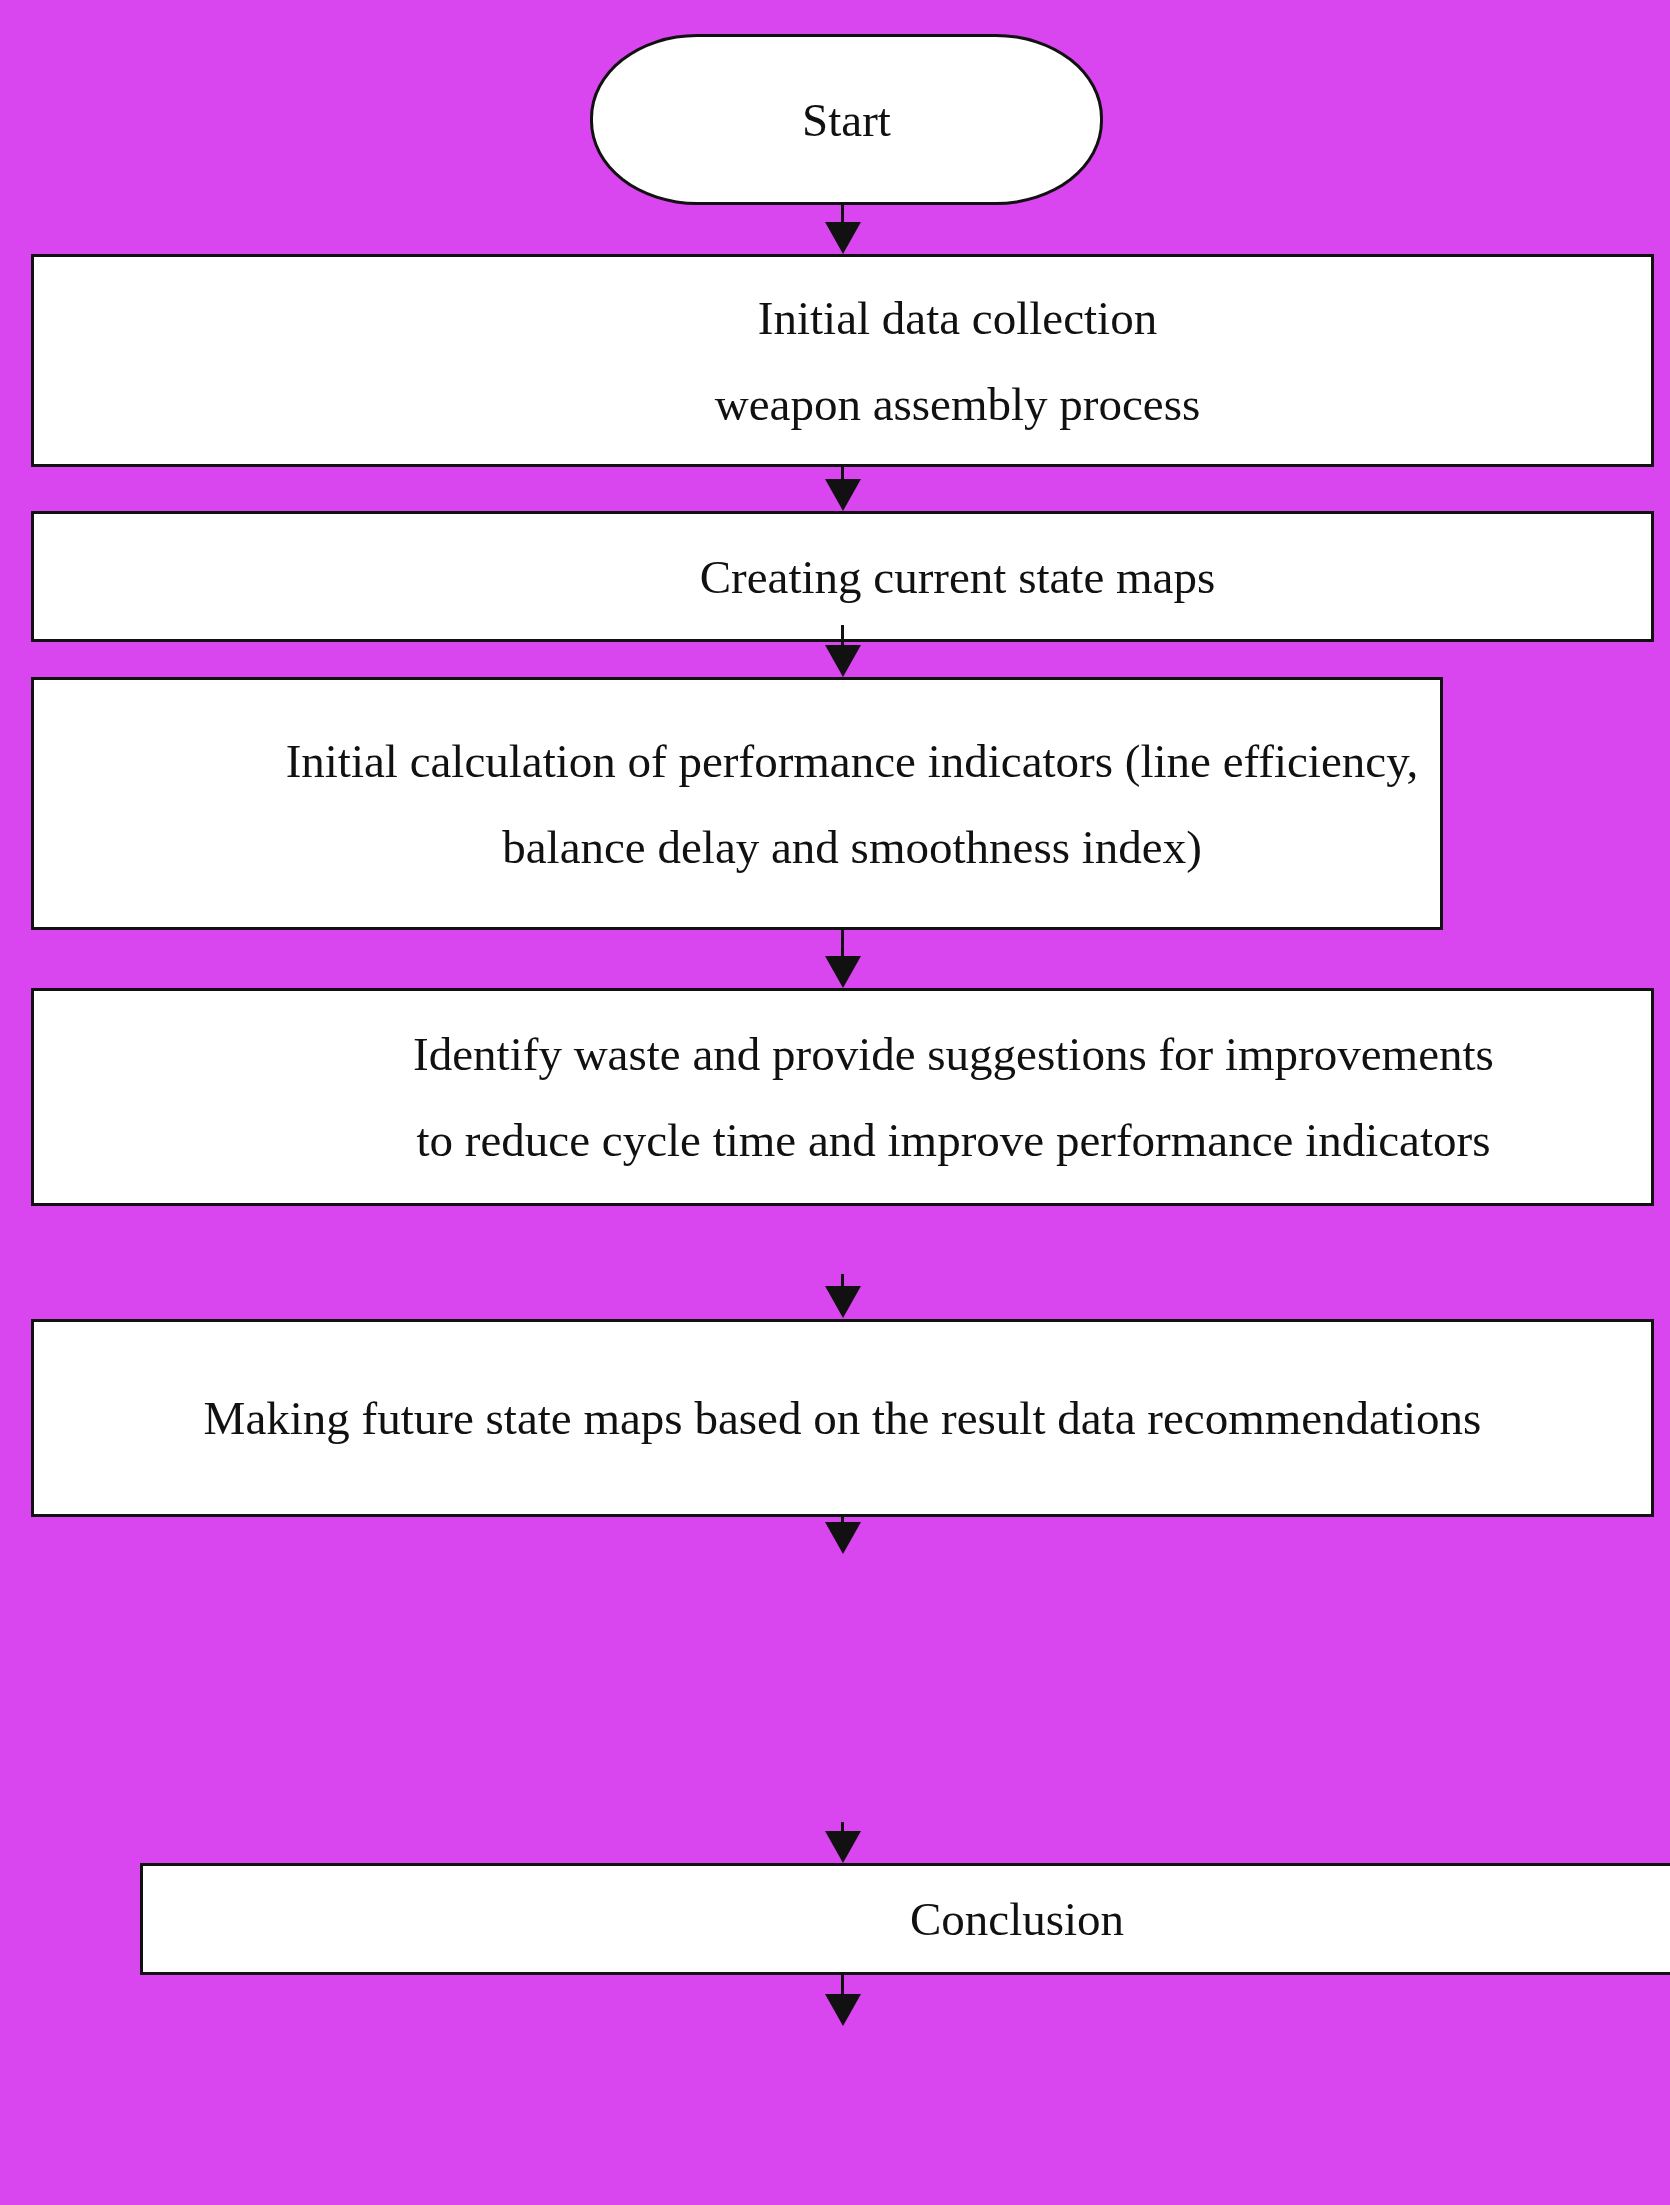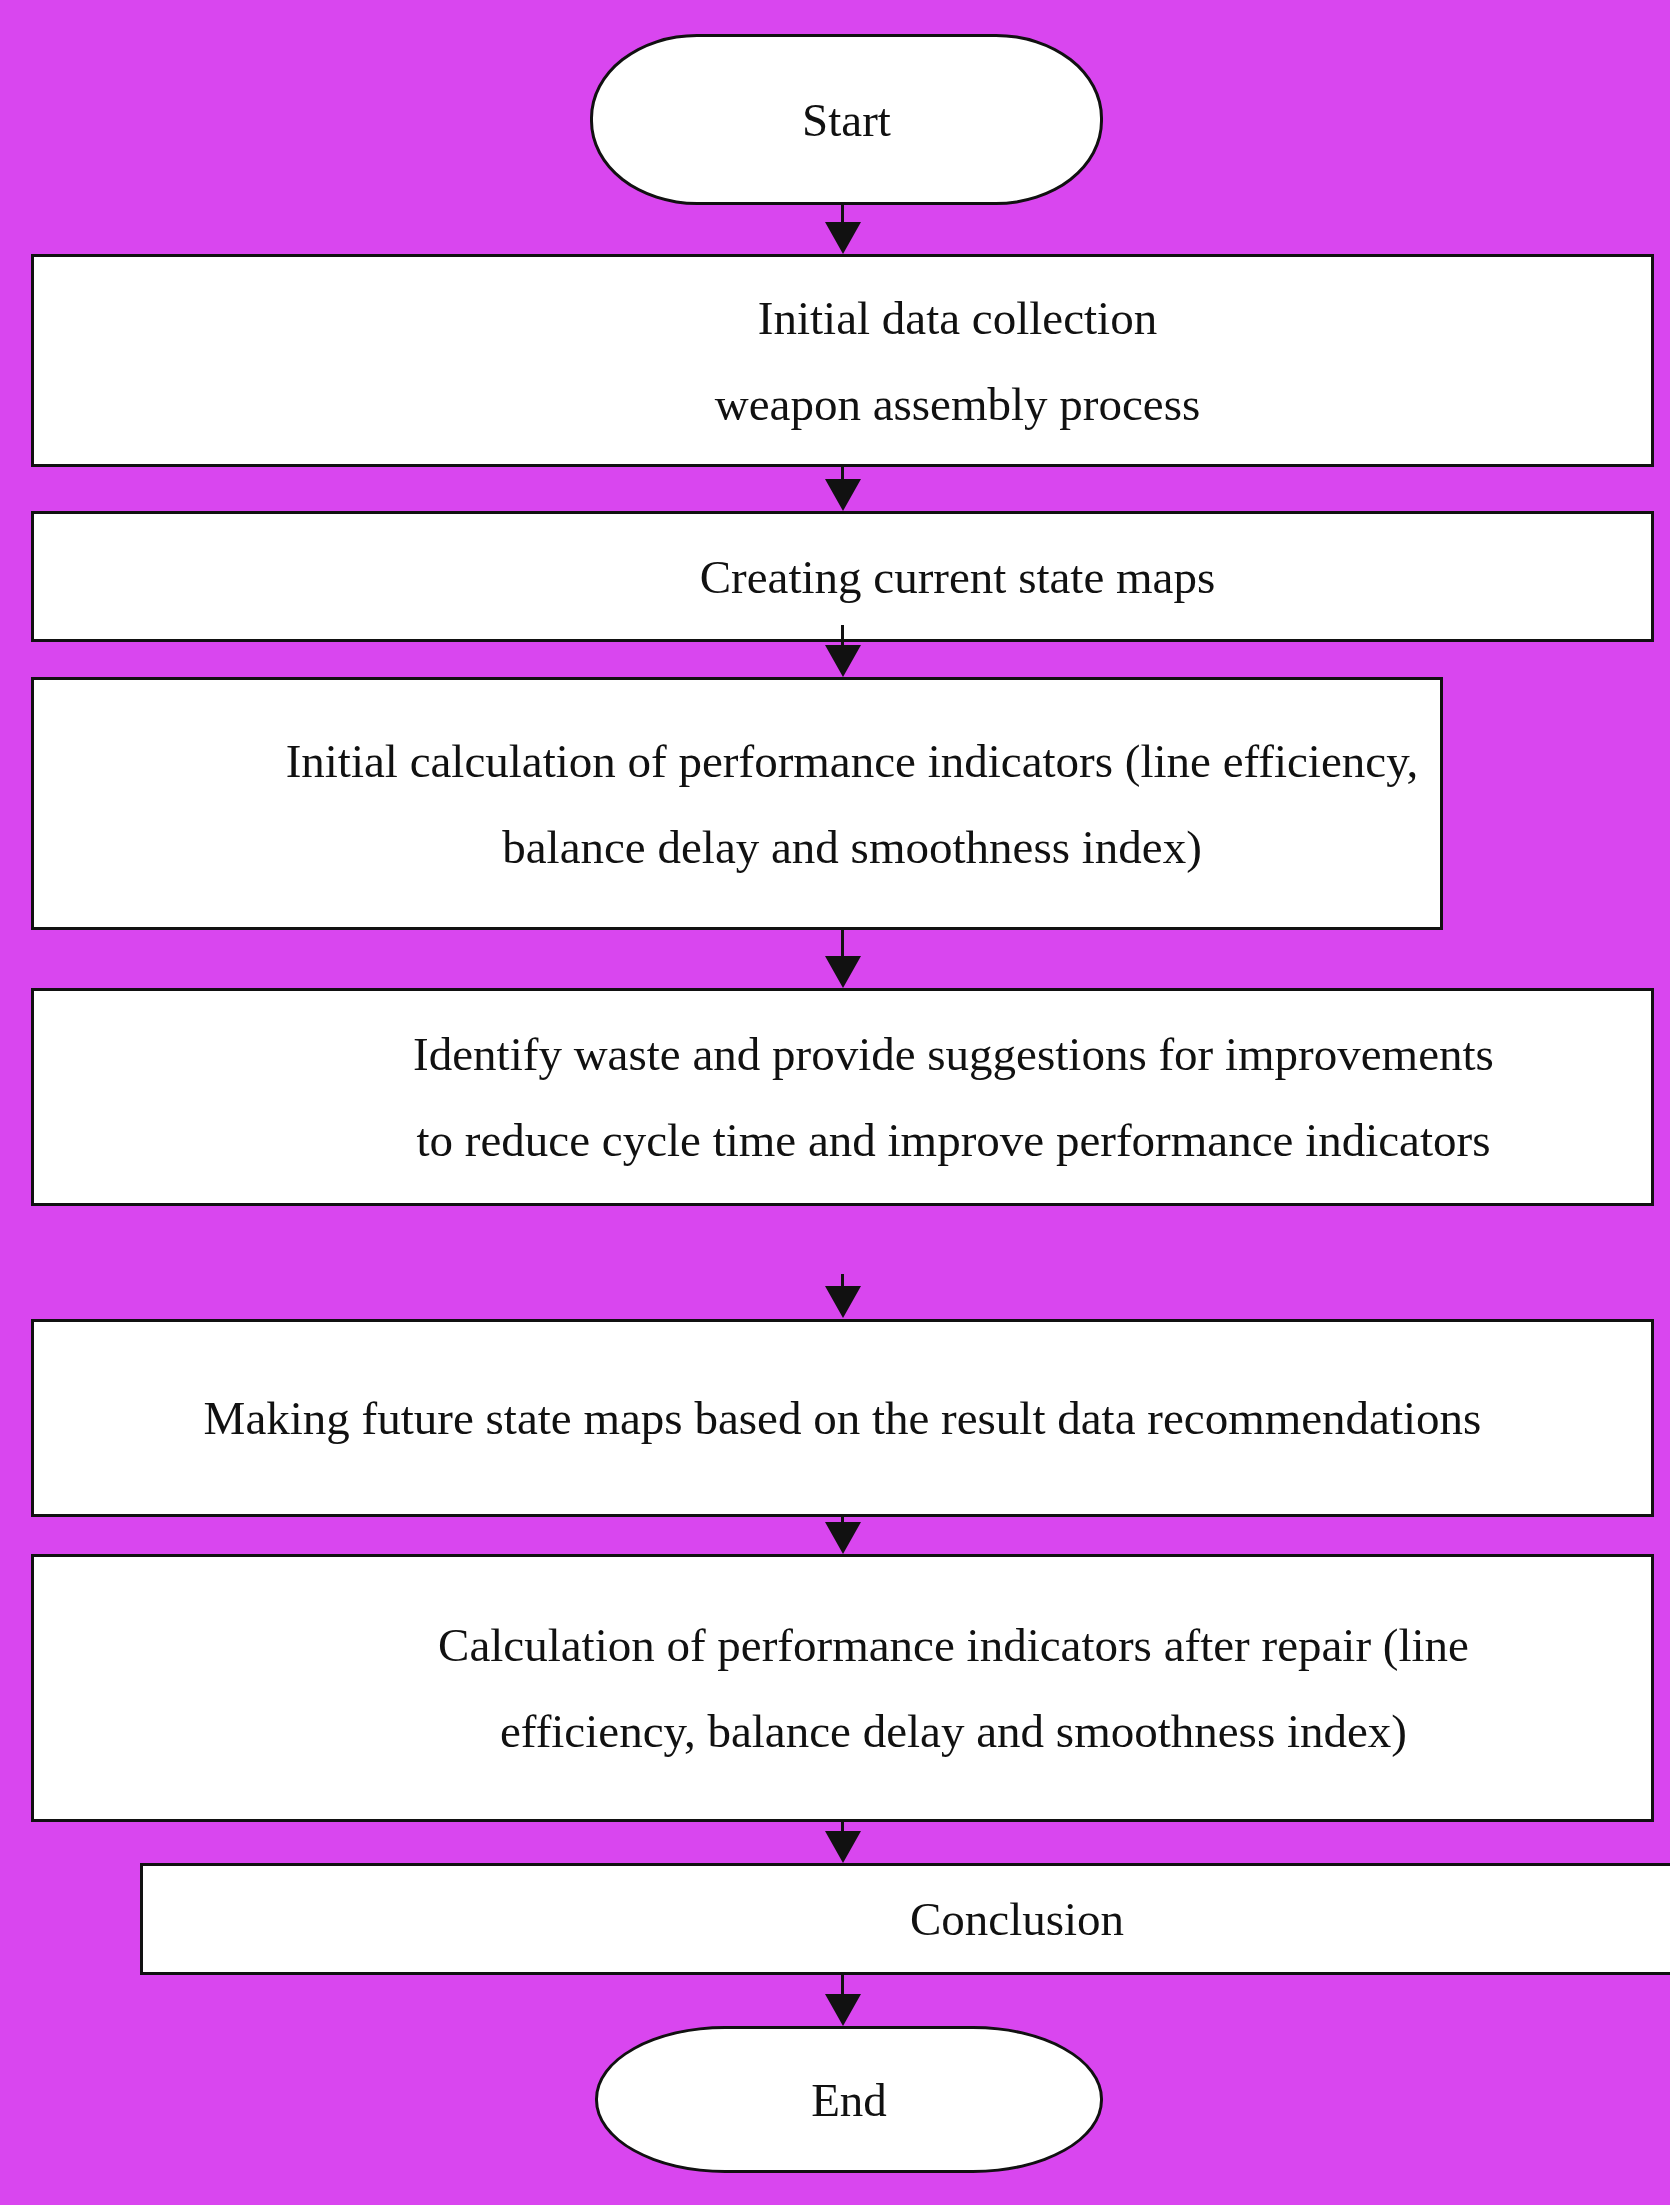--- a/index.html
+++ b/index.html
@@ -136,37 +136,30 @@
 
   <div class="node n-box5">
     <span class="line">Making future state maps based on the result data recommendations</span>
   </div>
 
   <div class="arrow a6">
     <div class="stem"></div>
     <div class="head"></div>
   </div>
 
-  <div class="node n-box6">
-    <span class="line">Calculation of performance indicators after repair (line</span>
-    <span class="line">efficiency, balance delay and smoothness index)</span>
-  </div>
 
   <div class="arrow a7">
     <div class="stem"></div>
     <div class="head"></div>
   </div>
 
   <div class="node n-conclusion">
     <span class="line">Conclusion</span>
   </div>
 
   <div class="arrow a8">
     <div class="stem"></div>
     <div class="head"></div>
   </div>
 
-  <div class="node n-end">
-    <span class="line">End</span>
-  </div>
 
 </div>
 
 
 </body></html>

